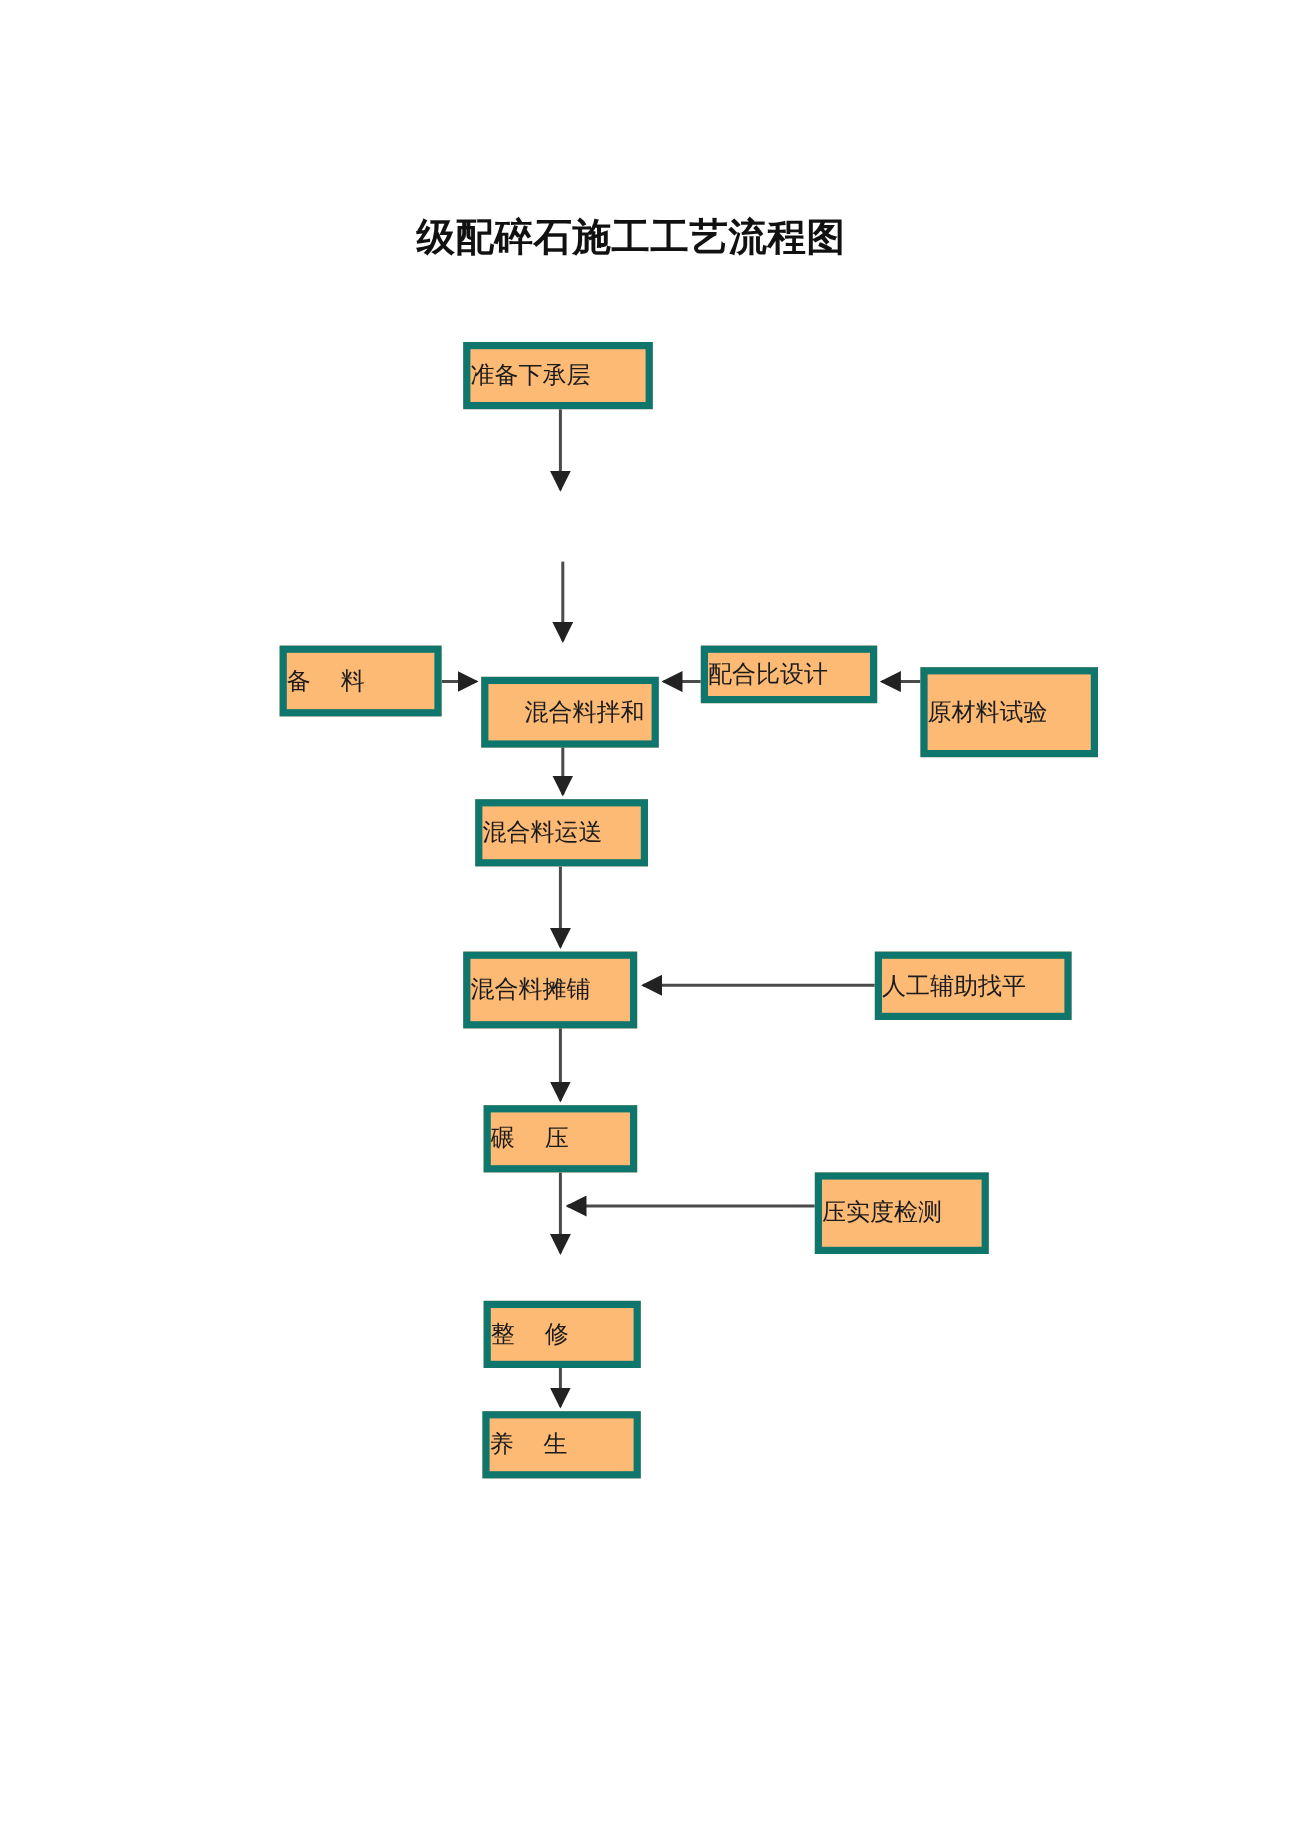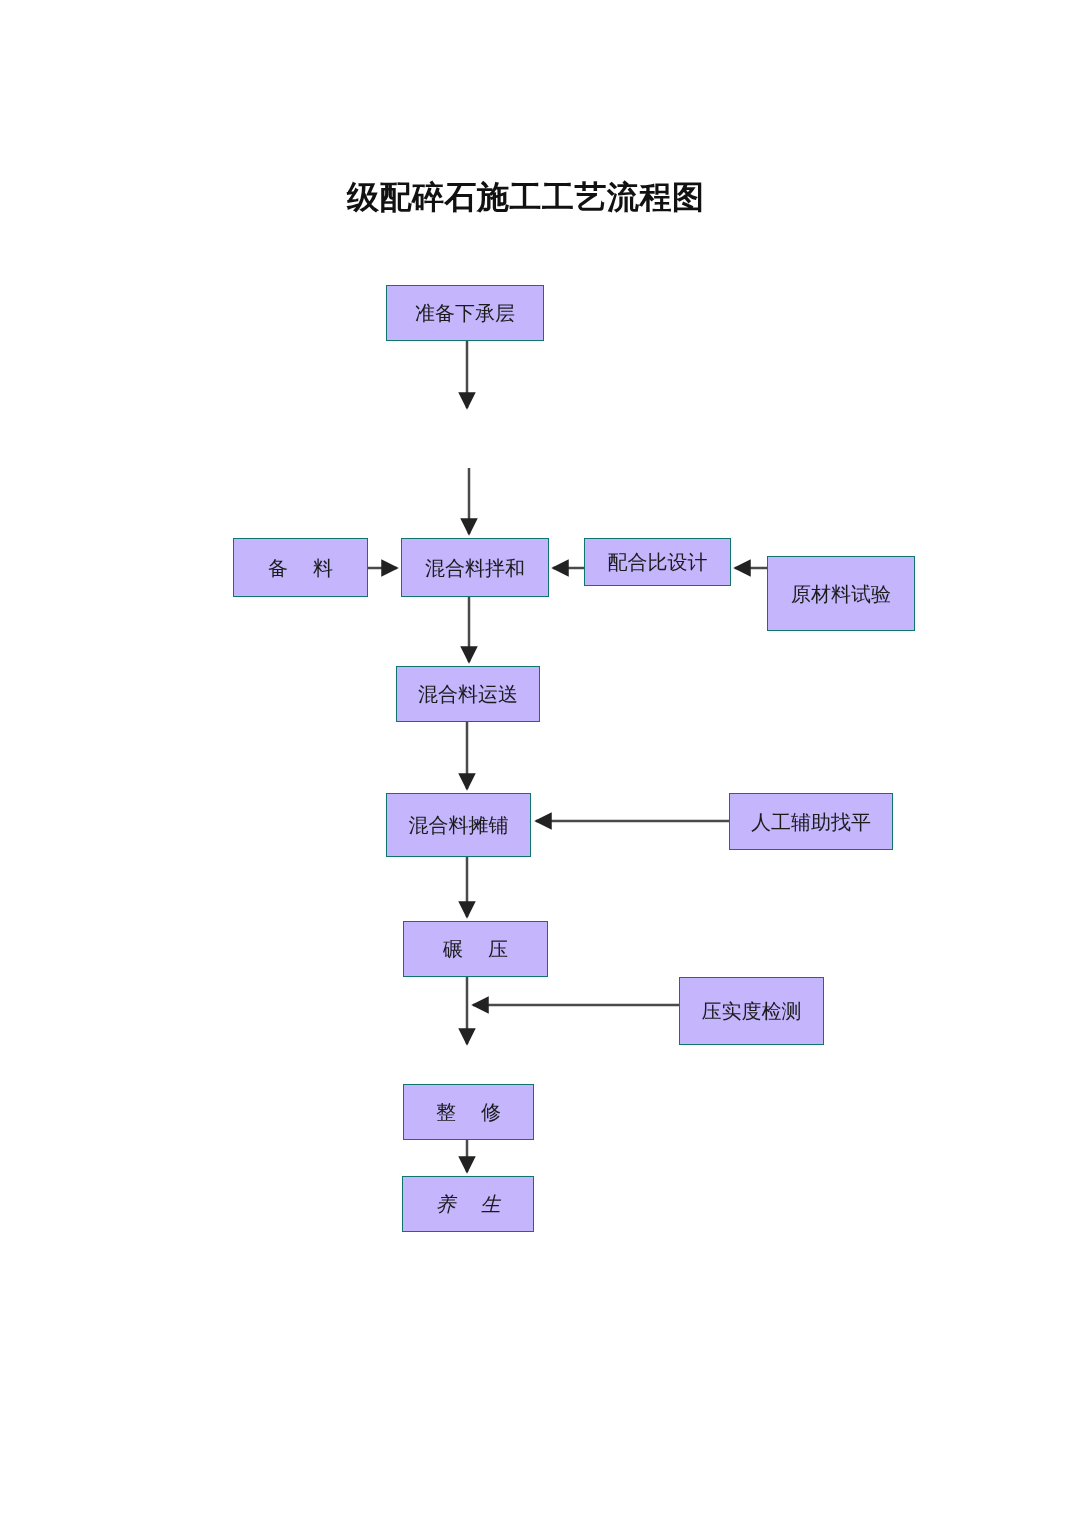--- a/index.html
+++ b/index.html
@@ -29,25 +29,24 @@
     font-weight: bold;
     font-size: 32px;
     line-height: 30px;
     color: #111111;
     letter-spacing: 0.5px;
     white-space: nowrap;
   }
   .node {
     position: absolute;
     box-sizing: border-box;
-    border: 1px solid #0f766e;
-    background: #c4b5fd;
+    border: 6px solid #0f766e;
+    background: #fdba74;
     display: flex;
     align-items: center;
-    justify-content: center;
     font-size: 20px;
     color: #1b1b1b;
     line-height: 1;
     white-space: pre;
     text-align: center;
   }
   .flow-svg {
     position: absolute;
     left: 0; top: 0;
     width: 1080px;
@@ -96,21 +95,21 @@
 
   <div class="node" style="left:386px; top:285px; width:158px; height:56px;">
     <span>准备下承层</span>
   </div>
 
 
   <div class="node" style="left:233px; top:538px; width:135px; height:59px;">
     <span>备     料</span>
   </div>
 
-  <div class="node" style="left:401px; top:538px; width:148px; height:59px;">
+  <div class="node" style="left:401px; top:564px; width:148px; height:59px;padding-left:30px;">
     <span>混合料拌和</span>
   </div>
 
   <div class="node" style="left:584px; top:538px; width:147px; height:48px;">
     <span>配合比设计</span>
   </div>
 
   <div class="node" style="left:767px; top:556px; width:148px; height:75px;">
     <span>原材料试验</span>
   </div>
@@ -120,29 +119,29 @@
   </div>
 
   <div class="node" style="left:386px; top:793px; width:145px; height:64px;">
     <span>混合料摊铺</span>
   </div>
 
   <div class="node" style="left:729px; top:793px; width:164px; height:57px;">
     <span>人工辅助找平</span>
   </div>
 
-  <div class="node" style="left:403px; top:921px; width:145px; height:56px;">
+  <div class="node" style="left:403px; top:921px; width:128px; height:56px;">
     <span>碾     压</span>
   </div>
 
   <div class="node" style="left:679px; top:977px; width:145px; height:68px;">
     <span>压实度检测</span>
   </div>
 
   <div class="node" style="left:403px; top:1084px; width:131px; height:56px;">
     <span>整     修</span>
   </div>
 
-  <div class="node" style="left:402px; top:1176px; width:132px; height:56px;font-style:italic;">
+  <div class="node" style="left:402px; top:1176px; width:132px; height:56px;">
     <span>养     生</span>
   </div>
 
 </div>
 
 </body></html>

